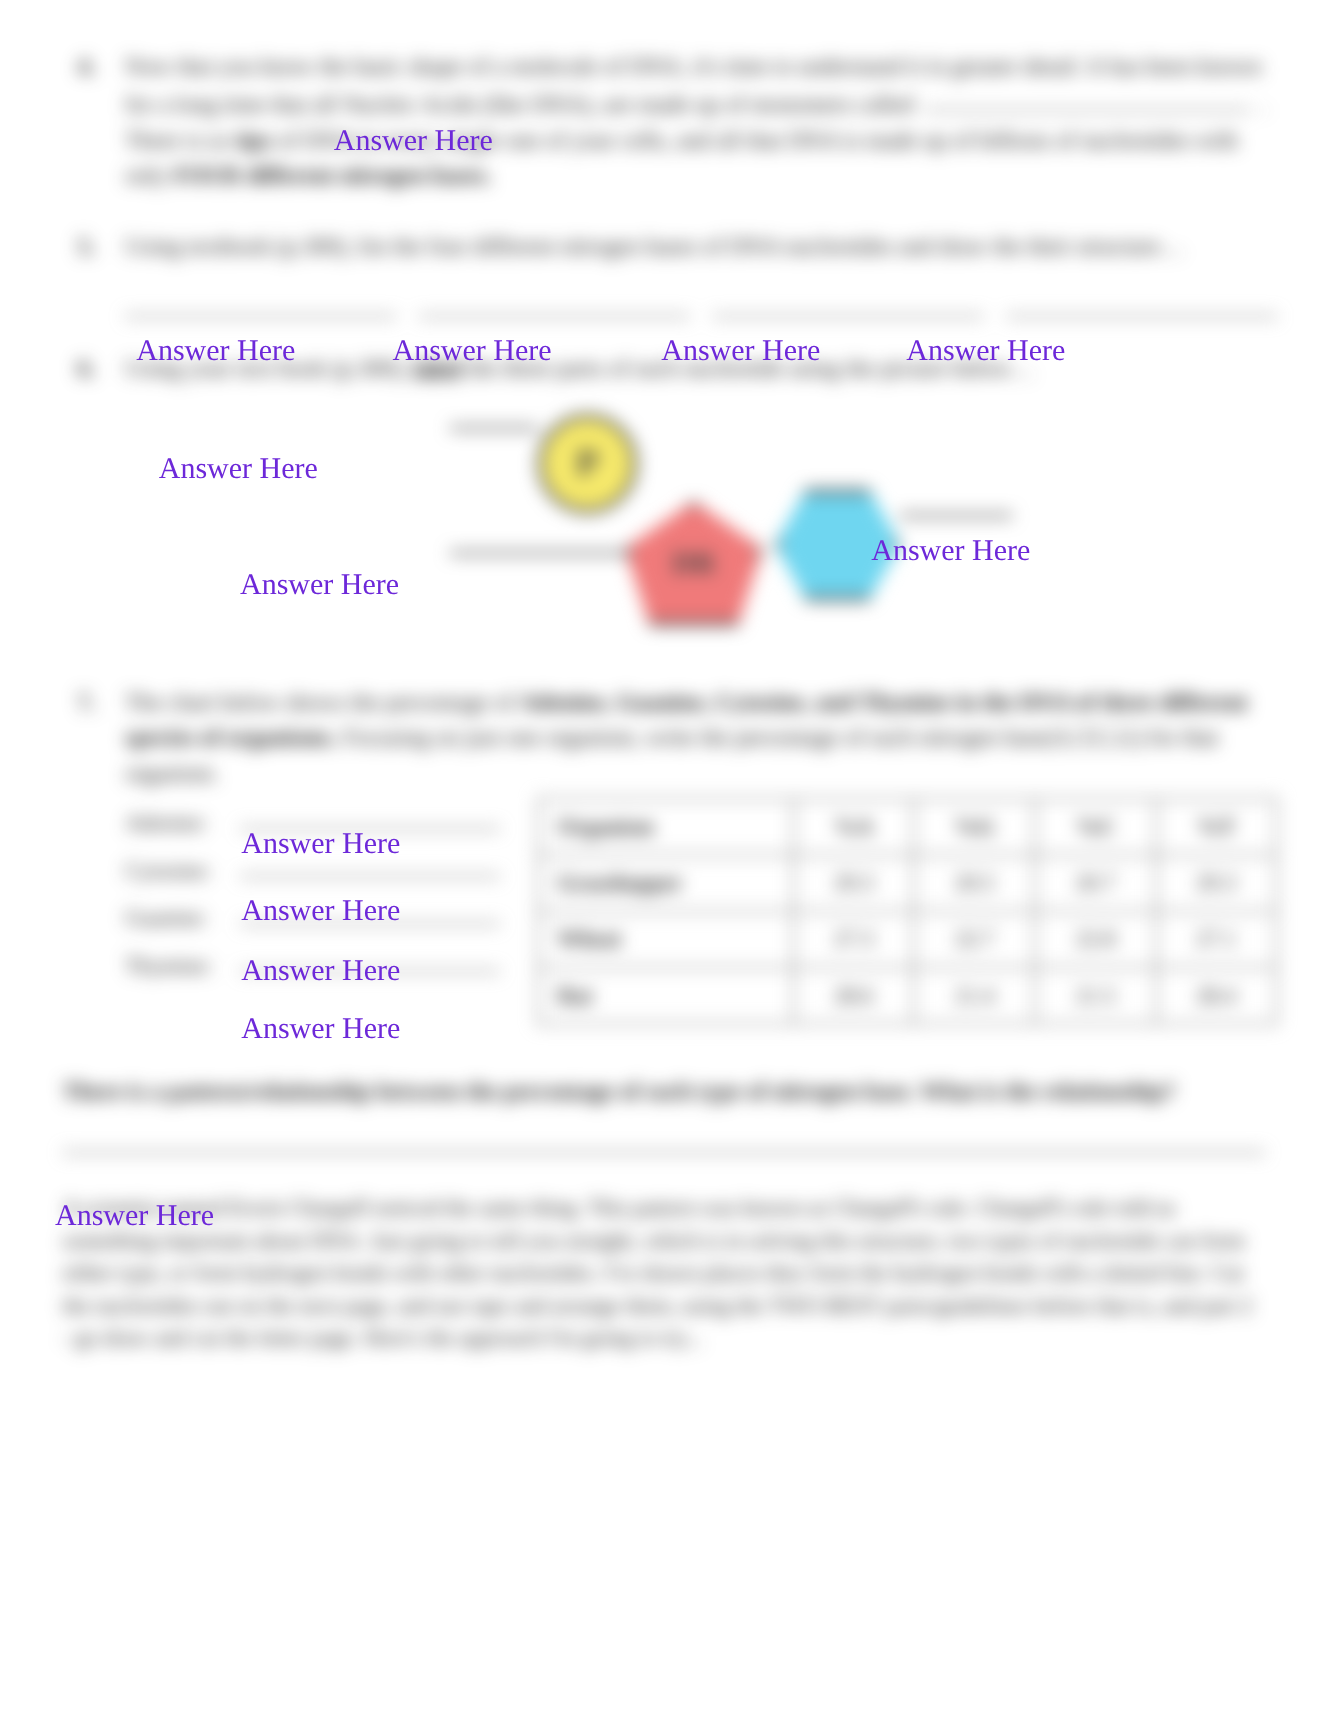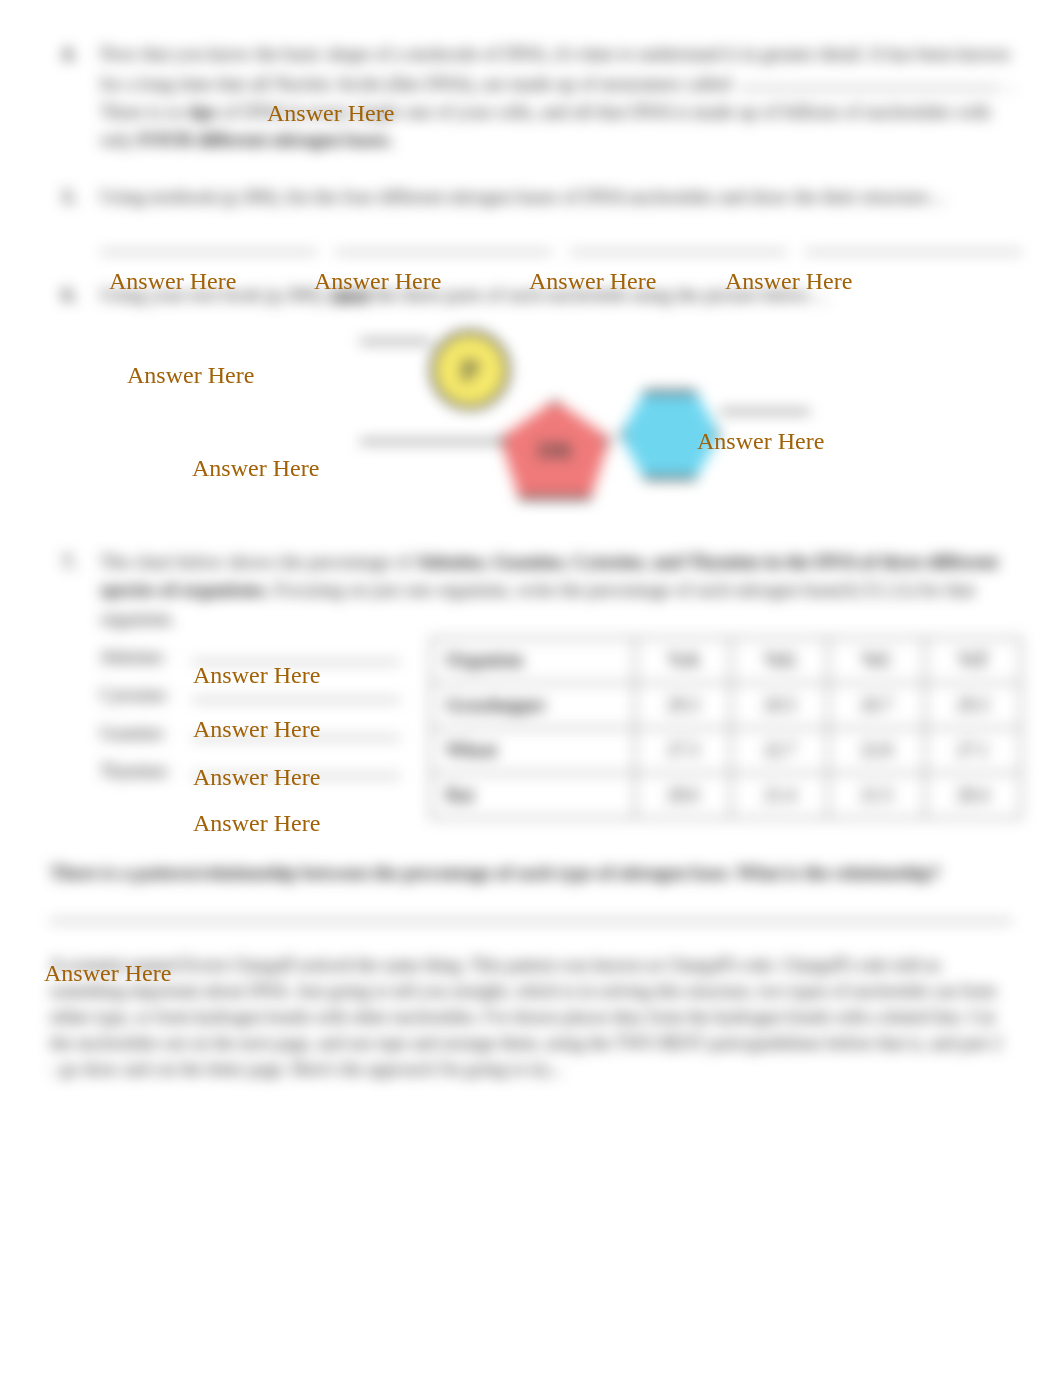--- a/index.html
+++ b/index.html
@@ -156,21 +156,21 @@
     .para {
       padding: 0 10px;
       color:#222;
       font-size: 18px;
       line-height: 1.45;
     }
 
     
     .answer {
       position: absolute;
-      color: #a16207;
+      color: #6d28d9;
       font-family: Georgia, 'Times New Roman', serif;
       font-size: 24px;
       white-space: nowrap;
       z-index: 10;
     }
   </style>
 </head>
 <body>
 
 <div class="blur-layer">

